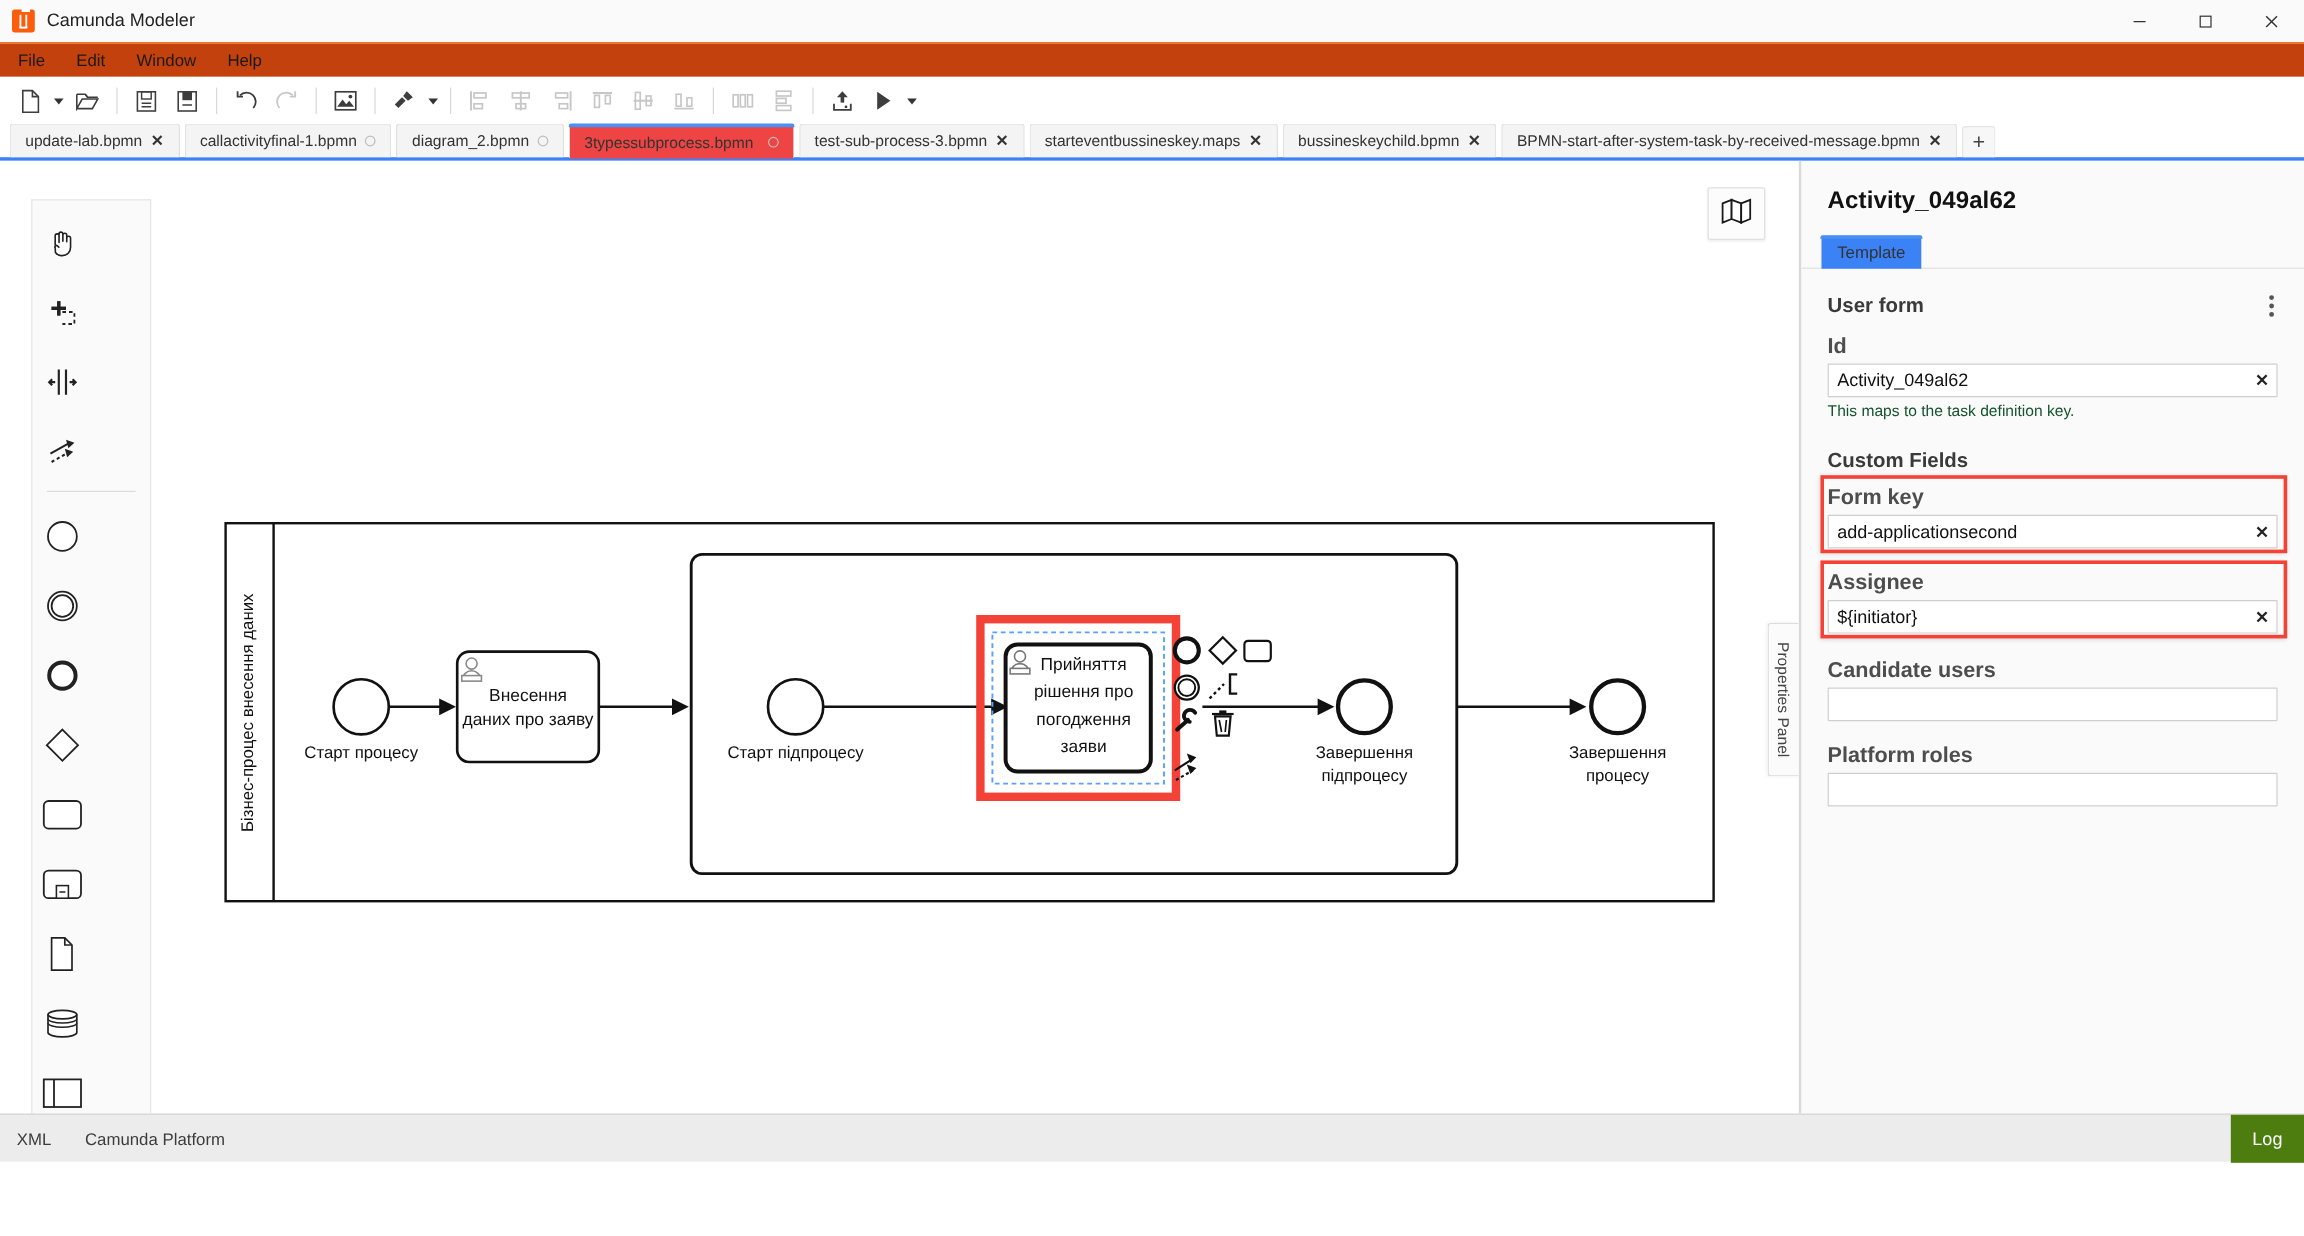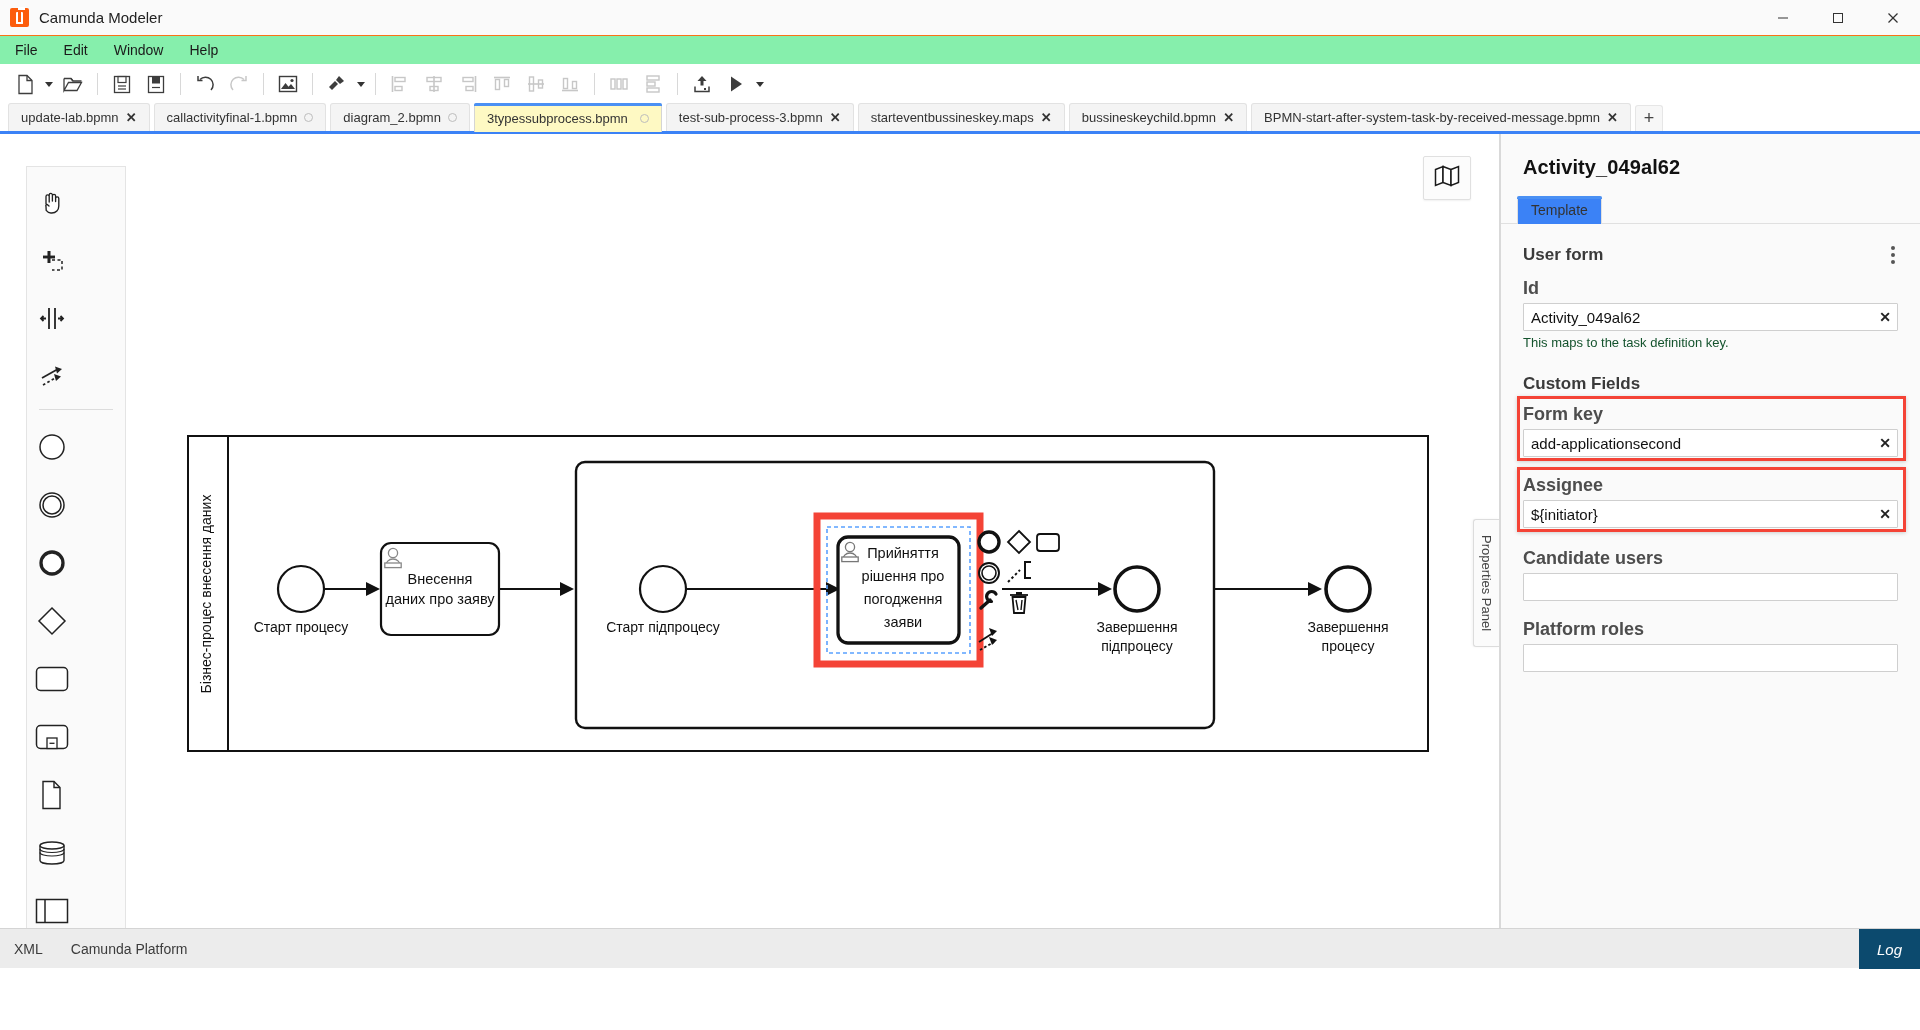--- a/index.html
+++ b/index.html
@@ -34,21 +34,21 @@
   }
   .app-title { font-size: 15px; color: #222; }
   .win-buttons { position: absolute; right: 0; top: 0; height: 36px; display: flex; }
   .win-btn {
     width: 55px; height: 36px; display: flex; align-items: center; justify-content: center;
     color: #333;
   }
   .win-btn svg { display:block; }
 
   
-  .menubar { height: 28px; display: flex; align-items: center; background:#86efac; }
+  .menubar { height: 28px; display: flex; align-items: center; background:#c2410c; }
   .menu-item { font-size: 14px; color: #1a1a1a; padding: 3px 11px; margin-left:4px; }
 
   
   .toolbar {
     height: 40px; display: flex; align-items: center; background:#fff;
     padding-left: 8px; gap: 0px;
   }
   .tb {
     width: 34px; height: 30px; display:flex; align-items:center; justify-content:center;
     color: #3d3d3d;
@@ -71,21 +71,21 @@
     padding-left: 8px;
   }
   .tab {
     height: 28px; display: flex; align-items: center; gap: 7px;
     padding: 0 12px; font-size: 13px; color: #333;
     background: #f4f4f4; border: 1px solid #e2e2e2; border-bottom: none;
     border-radius: 3px 3px 0 0; margin-right: 4px;
     position: relative; white-space: nowrap;
   }
   .tab.active {
-    background: #fef9c3; border-color: #d5d5d5;
+    background: #ef4444; border-color: #d5d5d5;
     margin-bottom: -1px; height: 29px; gap: 12px;
   }
   .tab.active:before {
     content:""; position:absolute; left:-1px; right:-1px; top:-1px;
     height: 3px; background:#4a90f4; border-radius: 2px 2px 0 0;
   }
   .tab-close {
     font-size: 13px; font-weight: bold; color: #333; line-height: 1;
     width: 11px; text-align:center;
   }
@@ -212,22 +212,22 @@
 
   
   .footer {
     height: 40px; display:flex; align-items:center;
     background:#ececec; border-top:1px solid #d4d4d4;
     position: relative;
   }
   .foot-item { font-size: 14px; color: #3c3c3c; padding: 0 14px; height:40px; display:flex;align-items:center;}
   .log-btn {
     position:absolute; right:0; top:0; height: 40px; padding: 18px 18px;
-    background:#0c4a6e; color:#fff; font-size:15px;
-    display:flex;align-items:center;justify-content:center;font-style:italic;
+    background:#4d7c0f; color:#fff; font-size:15px;
+    display:flex;align-items:center;justify-content:center;
   }
 </style>
 </head>
 <body>
 
 <div class="titlebar">
   <div class="app-icon">
       <span></span>
     </div>
   <div class="app-title">Camunda Modeler</div>

